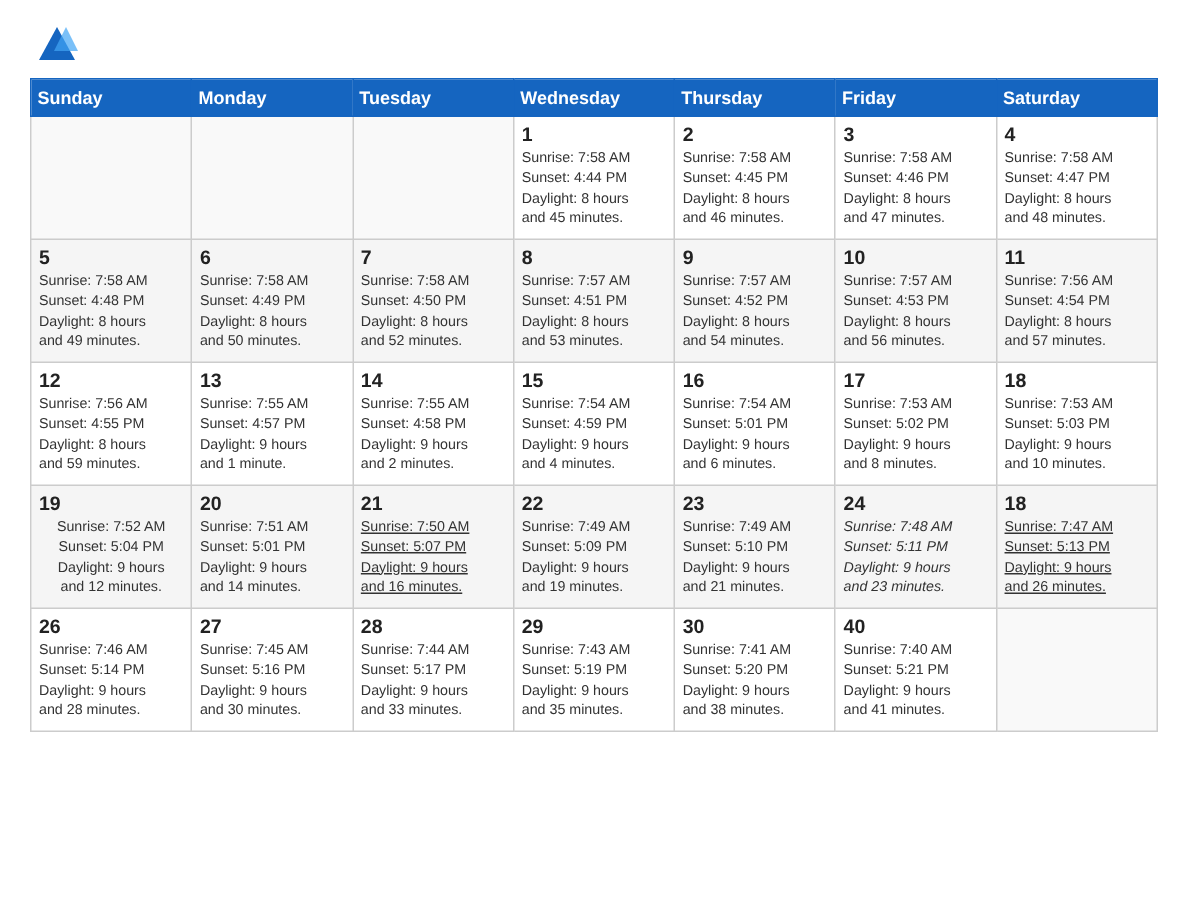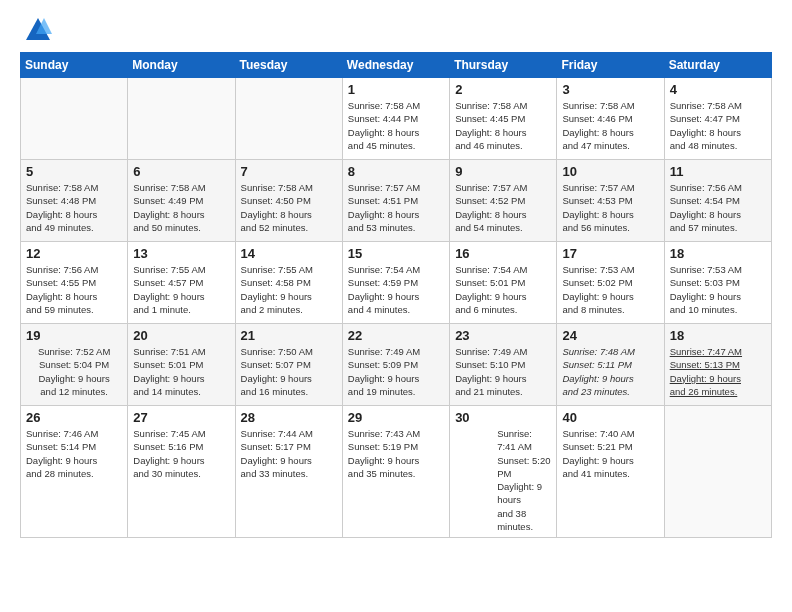--- a/index.html
+++ b/index.html
@@ -270,21 +270,21 @@
           </td>
           <td>
             <span class="day-num">20</span>
             <div class="day-info" style="white-space: pre-line;">Sunrise: 7:51 AM
 Sunset: 5:01 PM
 Daylight: 9 hours
 and 14 minutes.</div>
           </td>
           <td>
             <span class="day-num">21</span>
-            <div class="day-info" style="white-space: pre-line;">Sunrise: 7:50 AM
+            <div class="day-info" style="white-space: pre-line; text-decoration: underline;">Sunrise: 7:50 AM
 Sunset: 5:07 PM
 Daylight: 9 hours
 and 16 minutes.</div>
           </td>
           <td>
             <span class="day-num">22</span>
             <div class="day-info" style="white-space: pre-line;">Sunrise: 7:49 AM
 Sunset: 5:09 PM
 Daylight: 9 hours
 and 19 minutes.</div>
@@ -335,21 +335,21 @@
           </td>
           <td>
             <span class="day-num">29</span>
             <div class="day-info" style="white-space: pre-line;">Sunrise: 7:43 AM
 Sunset: 5:19 PM
 Daylight: 9 hours
 and 35 minutes.</div>
           </td>
           <td>
             <span class="day-num">30</span>
-            <div class="day-info" style="white-space: pre-line; margin-left: 42px;">Sunrise: 7:41 AM
+            <div class="day-info" style="white-space: pre-line;">Sunrise: 7:41 AM
 Sunset: 5:20 PM
 Daylight: 9 hours
 and 38 minutes.</div>
           </td>
           <td>
             <span class="day-num">40</span>
             <div class="day-info" style="white-space: pre-line;">Sunrise: 7:40 AM
 Sunset: 5:21 PM
 Daylight: 9 hours
 and 41 minutes.</div>

